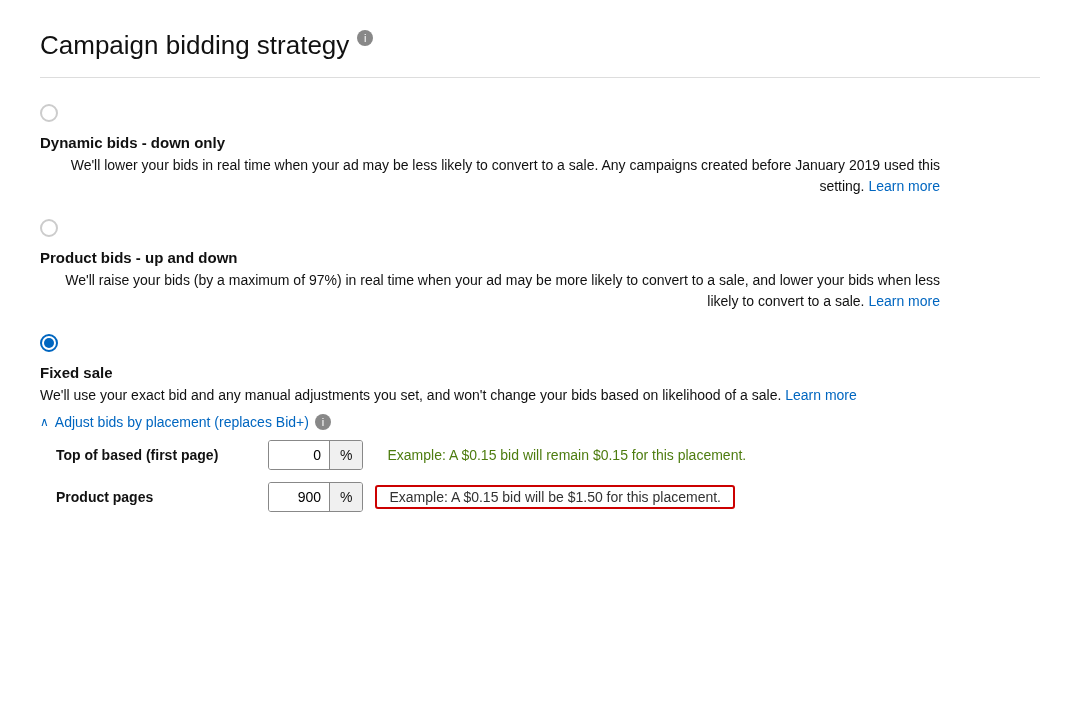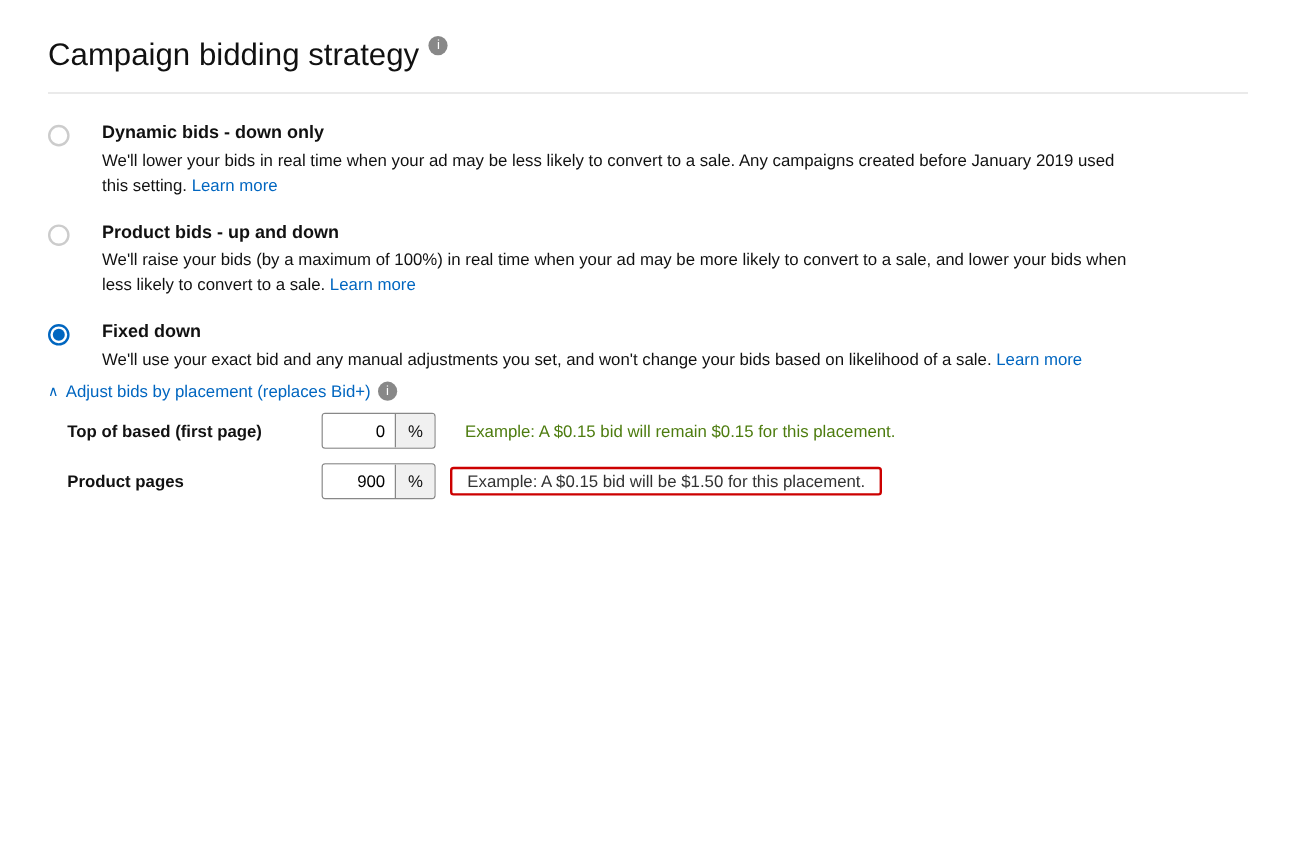--- a/index.html
+++ b/index.html
@@ -50,21 +50,22 @@
     .options-container {
       display: flex;
       flex-direction: column;
       gap: 20px;
       max-width: 900px;
     }
 
     .option-row {
       display: flex;
       align-items: flex-start;
-      gap: 27px;
+      gap: 12px;
+      flex-direction: column;
     }
 
     .radio-btn {
       width: 18px;
       height: 18px;
       border-radius: 50%;
       border: 2px solid #cccccc;
       background: white;
       margin-top: 2px;
       flex-shrink: 0;
@@ -95,20 +96,21 @@
       font-size: 15px;
       font-weight: 700;
       color: #111111;
       margin-bottom: 4px;
     }
 
     .option-desc {
       font-size: 14px;
       color: #111111;
       line-height: 1.5;
+      text-align: right;
     }
 
     .learn-more {
       color: #0066c0;
       text-decoration: none;
       cursor: pointer;
     }
 
     .adjust-section {
       margin-top: 8px;
@@ -219,30 +221,30 @@
         <a class="learn-more">Learn more</a>
       </div>
     </div>
   </div>
 
   <div class="option-row">
     <div class="radio-btn"></div>
     <div class="option-content">
       <div class="option-title">Product bids - up and down</div>
       <div class="option-desc">
-        <span>We'll raise your bids (by a maximum of 100%) in real time when your ad may be more likely to convert to a sale, and lower your bids when less likely to convert to a sale.</span>
+        <span>We'll raise your bids (by a maximum of 97%) in real time when your ad may be more likely to convert to a sale, and lower your bids when less likely to convert to a sale.</span>
         <a class="learn-more">Learn more</a>
       </div>
     </div>
   </div>
 
   <div class="option-row">
     <div class="radio-btn selected"></div>
     <div class="option-content">
-      <div class="option-title">Fixed down</div>
+      <div class="option-title">Fixed sale</div>
       <div class="option-desc">
         <span>We'll use your exact bid and any manual adjustments you set, and won't change your bids based on likelihood of a sale.</span>
         <a class="learn-more">Learn more</a>
       </div>
     </div>
   </div>
 
 </div>
 
 <div class="adjust-section">

